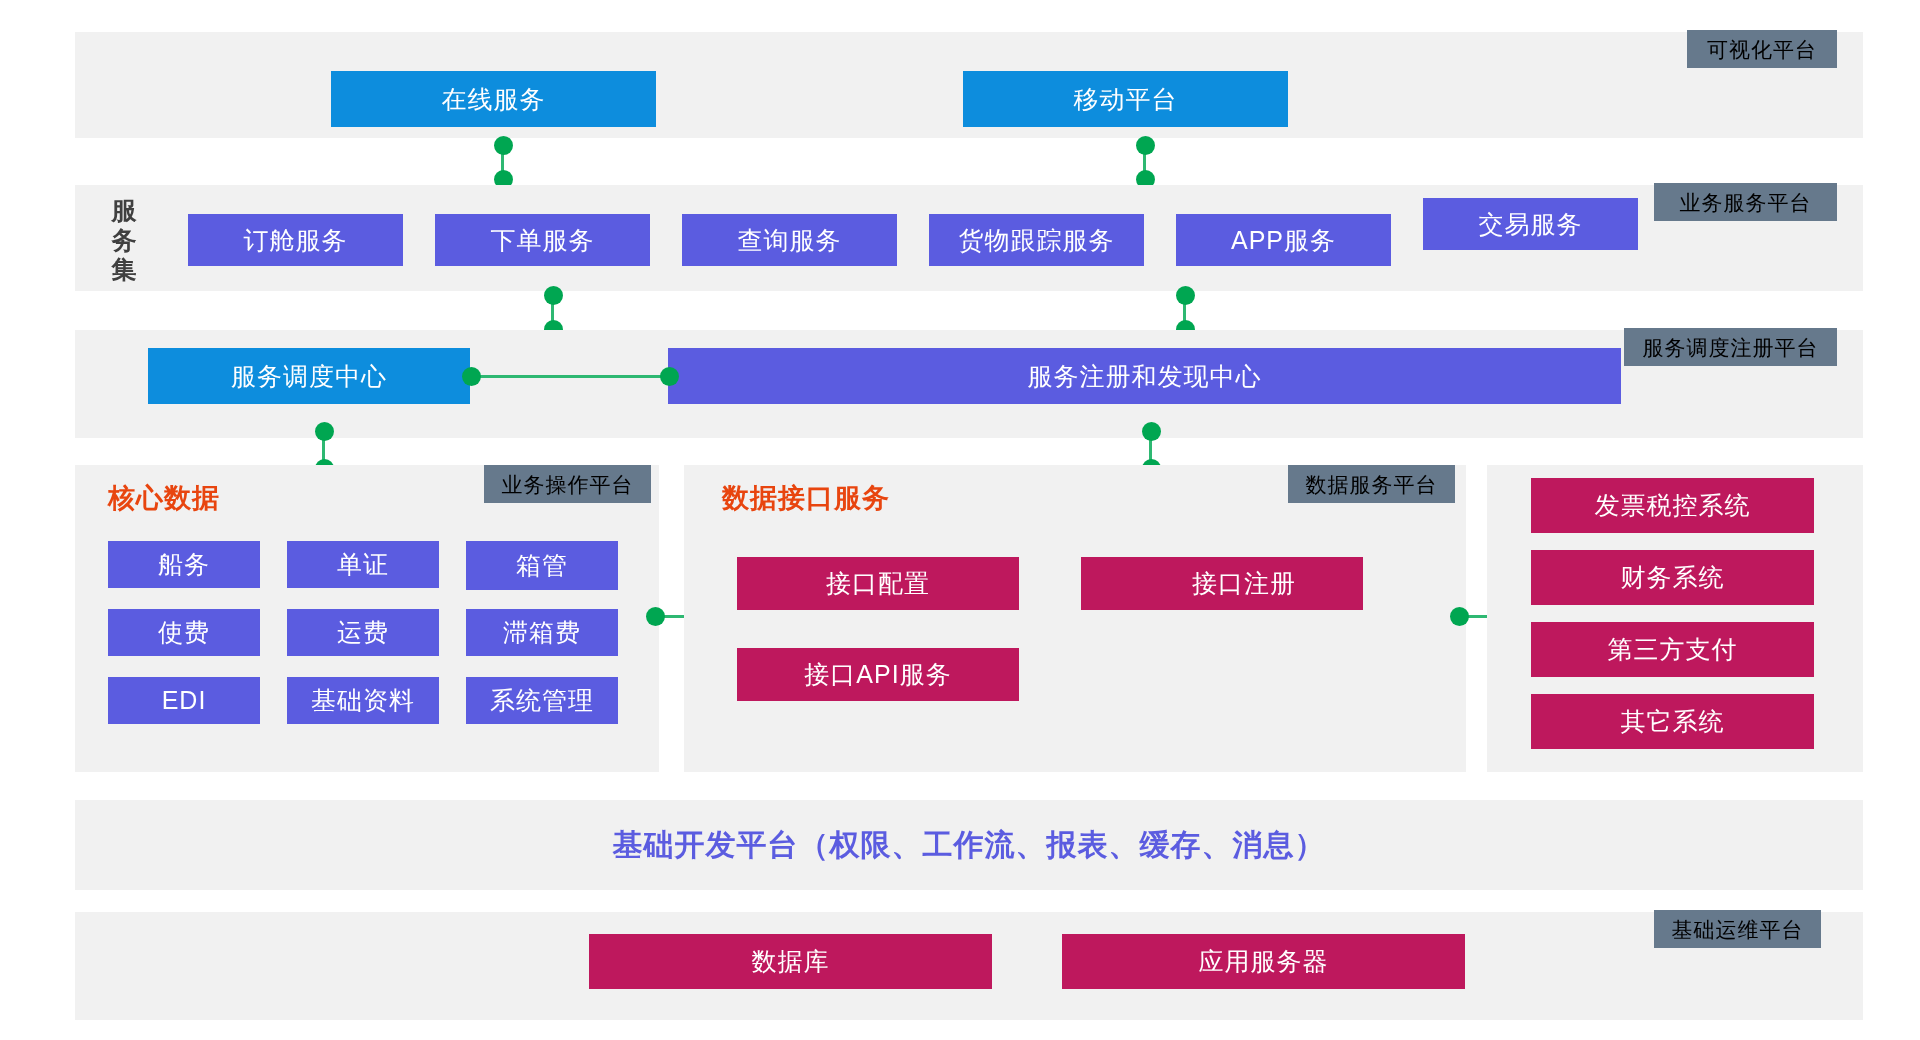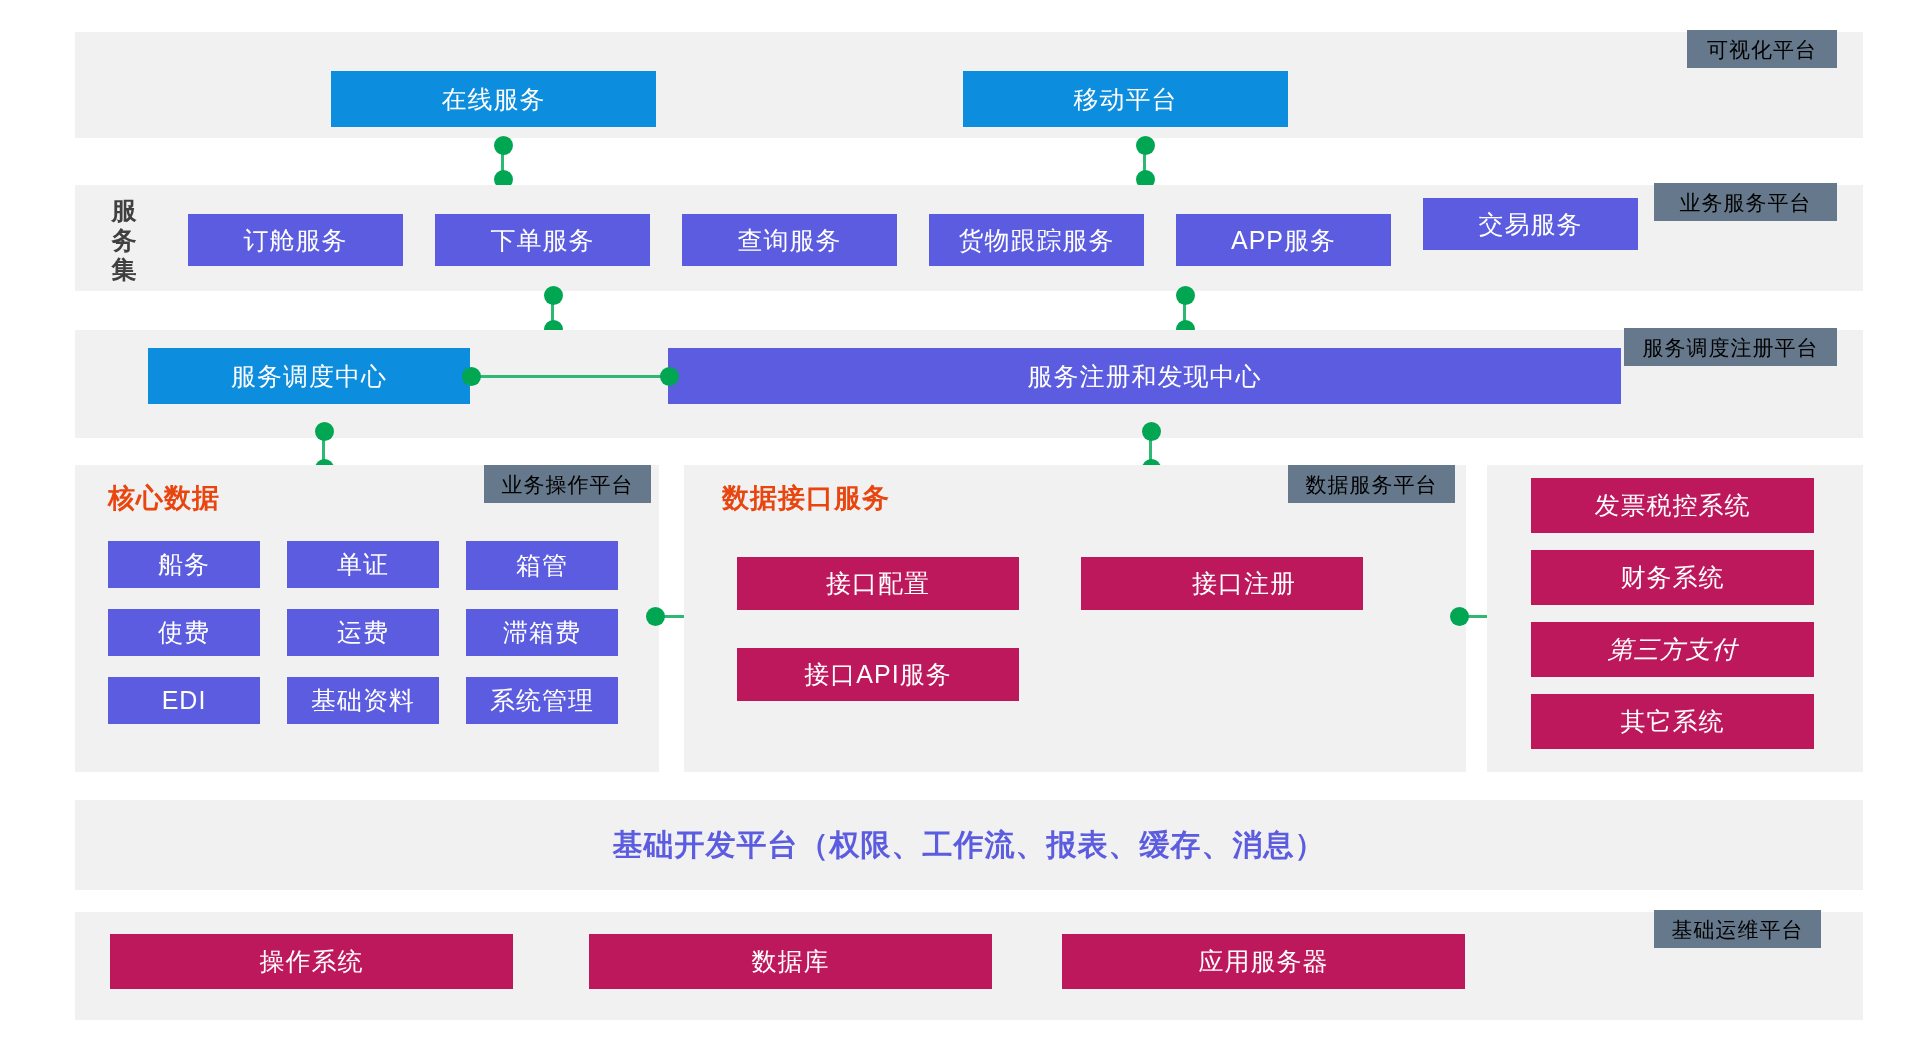--- a/index.html
+++ b/index.html
@@ -196,28 +196,27 @@
   <div class="box teal" style="left:737px; top:648px; width:282px; height:53px;">接口API服务</div>
 
   <div class="line-h" style="left:1459px; top:615px; width:48px;"></div>
   <div class="dot" style="left:1450px; top:607px;"></div>
   <div class="dot" style="left:1498px; top:607px;"></div>
 
   <div class="inner-panel" style="left:1487px; top:465px; width:376px; height:307px;"></div>
 
   <div class="box teal" style="left:1531px; top:478px; width:283px; height:55px;">发票税控系统</div>
   <div class="box teal" style="left:1531px; top:550px; width:283px; height:55px;">财务系统</div>
-  <div class="box teal" style="left:1531px; top:622px; width:283px; height:55px;font-style:italic;">第三方支付</div>
+  <div class="box teal" style="left:1531px; top:622px; width:283px; height:55px;">第三方支付</div>
   <div class="box teal" style="left:1531px; top:694px; width:283px; height:55px;">其它系统</div>
 
   <div class="band" style="left:75px; top:800px; width:1788px; height:90px;">
     <div class="devband-text" style="top:30px; left:0;">基础开发平台（权限、工作流、报表、缓存、消息）</div>
   </div>
 
   <div class="band" style="left:75px; top:912px; width:1788px; height:108px;"></div>
 
   <div class="plat-tag" style="left:1654px; top:910px; width:167px; height:38px;">基础运维平台</div>
 
-  <div class="box teal" style="left:110px; top:934px; width:403px; height:55px;">操作系统</div>
   <div class="box teal" style="left:589px; top:934px; width:403px; height:55px;">数据库</div>
   <div class="box teal" style="left:1062px; top:934px; width:403px; height:55px;">应用服务器</div>
 
 </div>
 
 </body></html>

